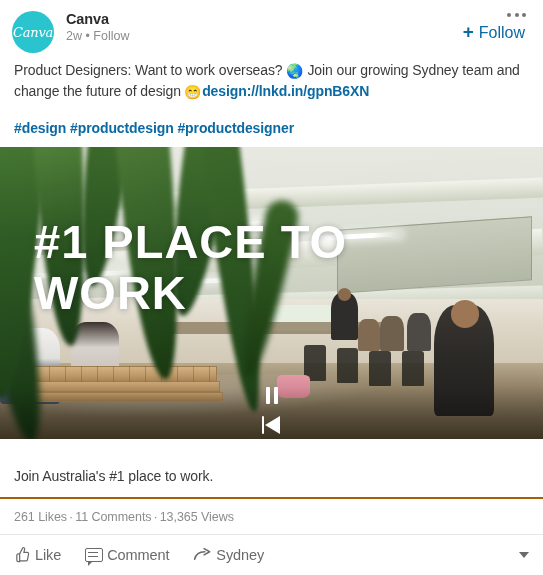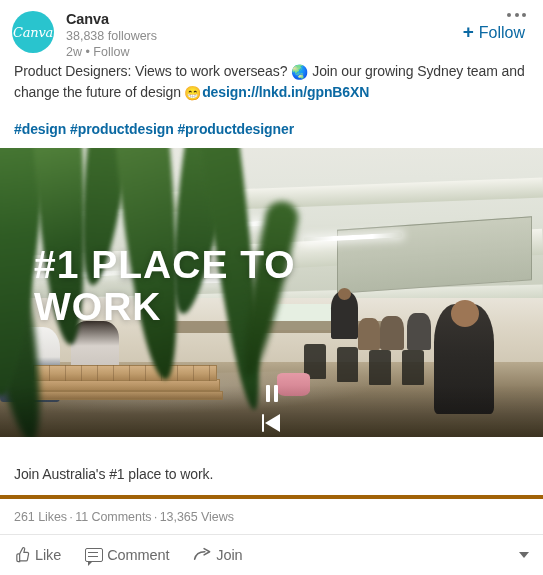--- a/index.html
+++ b/index.html
@@ -364,26 +364,26 @@
     border-radius: 46% 54% 50% 50% / 10% 10% 90% 90%;
     transform: rotate(-10deg);
     background: linear-gradient(176deg,#35602a,#132f10);
     filter: blur(3.4px);
   }
 
   
   .overlay-title {
     position: absolute;
     left: 34px;
-    top: 96px;
+    top: 70px;
     width: 360px;
     color: #ffffff;
     font-family: "Liberation Sans", sans-serif;
     font-weight: bold;
-    font-size: 39px;
+    font-size: 47px;
     line-height: 1.08;
     letter-spacing: 1px;
     text-shadow: 0 1px 6px rgba(0,0,0,0.28);
     pointer-events: none;
     user-select: none;
   }
 
   
   .controls {
     position: absolute;
@@ -489,21 +489,21 @@
   .fs-tr { right: 0; top: 0; border-right: 2.3px solid #fff; border-top: 2.3px solid #fff; }
   .fs-bl { left: 0; bottom: 0; border-left: 2.3px solid #fff; border-bottom: 2.3px solid #fff; }
   .fs-br { right: 0; bottom: 0; border-right: 2.3px solid #fff; border-bottom: 2.3px solid #fff; }
 
   
   .video-caption {
     padding: 13px 14px 13px 14px;
     font-size: 14px;
     color: #3b3b3b;
     letter-spacing: -0.1px;
-    border-bottom: 4px solid #a16207;
+    border-bottom: 2px solid #a16207;
     margin-top: 16px;
   }
 
   
   .social-counts {
     padding: 11px 14px 10px 14px;
     font-size: 12.5px;
     color: #8c8c8c;
     border-bottom: 1px solid #e6e6e6;
     letter-spacing: -0.05px;
@@ -572,38 +572,37 @@
 <body>
 
 <div class="post-card">
 
   <div class="post-header">
     <div class="avatar" style="background: rgb(41, 196, 206);">
       <span class="avatar-text">Canva</span>
     </div>
     <div class="identity">
       <span class="actor-name">Canva</span>
-      <span class="actor-followers">38,838 followers</span>
       <span class="actor-time">2w • Follow</span>
     </div>
 
     <div class="menu-dots">
       <span></span>
       <span></span>
       <span></span>
     </div>
 
     <button class="follow-btn">
       <span class="plus-icon">+</span>
       <span>Follow</span>
     </button>
   </div>
 
   <div class="commentary">
-    <span>Product Designers: Views to work overseas? </span><span class="emoji">🌏</span><span> Join our growing Sydney team and change the future of design </span><span class="emoji">😁</span><a class="link" href="#">design://lnkd.in/gpnB6XN</a>
+    <span>Product Designers: Want to work overseas? </span><span class="emoji">🌏</span><span> Join our growing Sydney team and change the future of design </span><span class="emoji">😁</span><a class="link" href="#">design://lnkd.in/gpnB6XN</a>
   </div>
   <div class="hashtags">
     <a href="#">#design #productdesign #productdesigner</a>
   </div>
 
   <div class="video-wrap">
     <div class="scene">
       <div class="scene-ceiling"></div>
       <div class="beam beam-1"></div>
       <div class="beam beam-2"></div>
@@ -721,21 +720,21 @@
       <span>Comment</span>
     </button>
 
     <button class="action">
       <span class="icon-share">
         <svg width="19" height="15" viewBox="0 0 24 18" fill="none" stroke="#6a6a6a" stroke-width="1.9" stroke-linecap="round" stroke-linejoin="round">
           <path d="M2 15c1.5-7 7-9.5 13-9.5"></path>
           <path d="M14 1.5L21 5.5 14 9.5"></path>
         </svg>
       </span>
-      <span>Join</span>
+      <span>Sydney</span>
     </button>
 
     <button class="top-comments">
       <span class="caret-down"></span>
     </button>
   </div>
 
 </div>
 
 </body></html>

